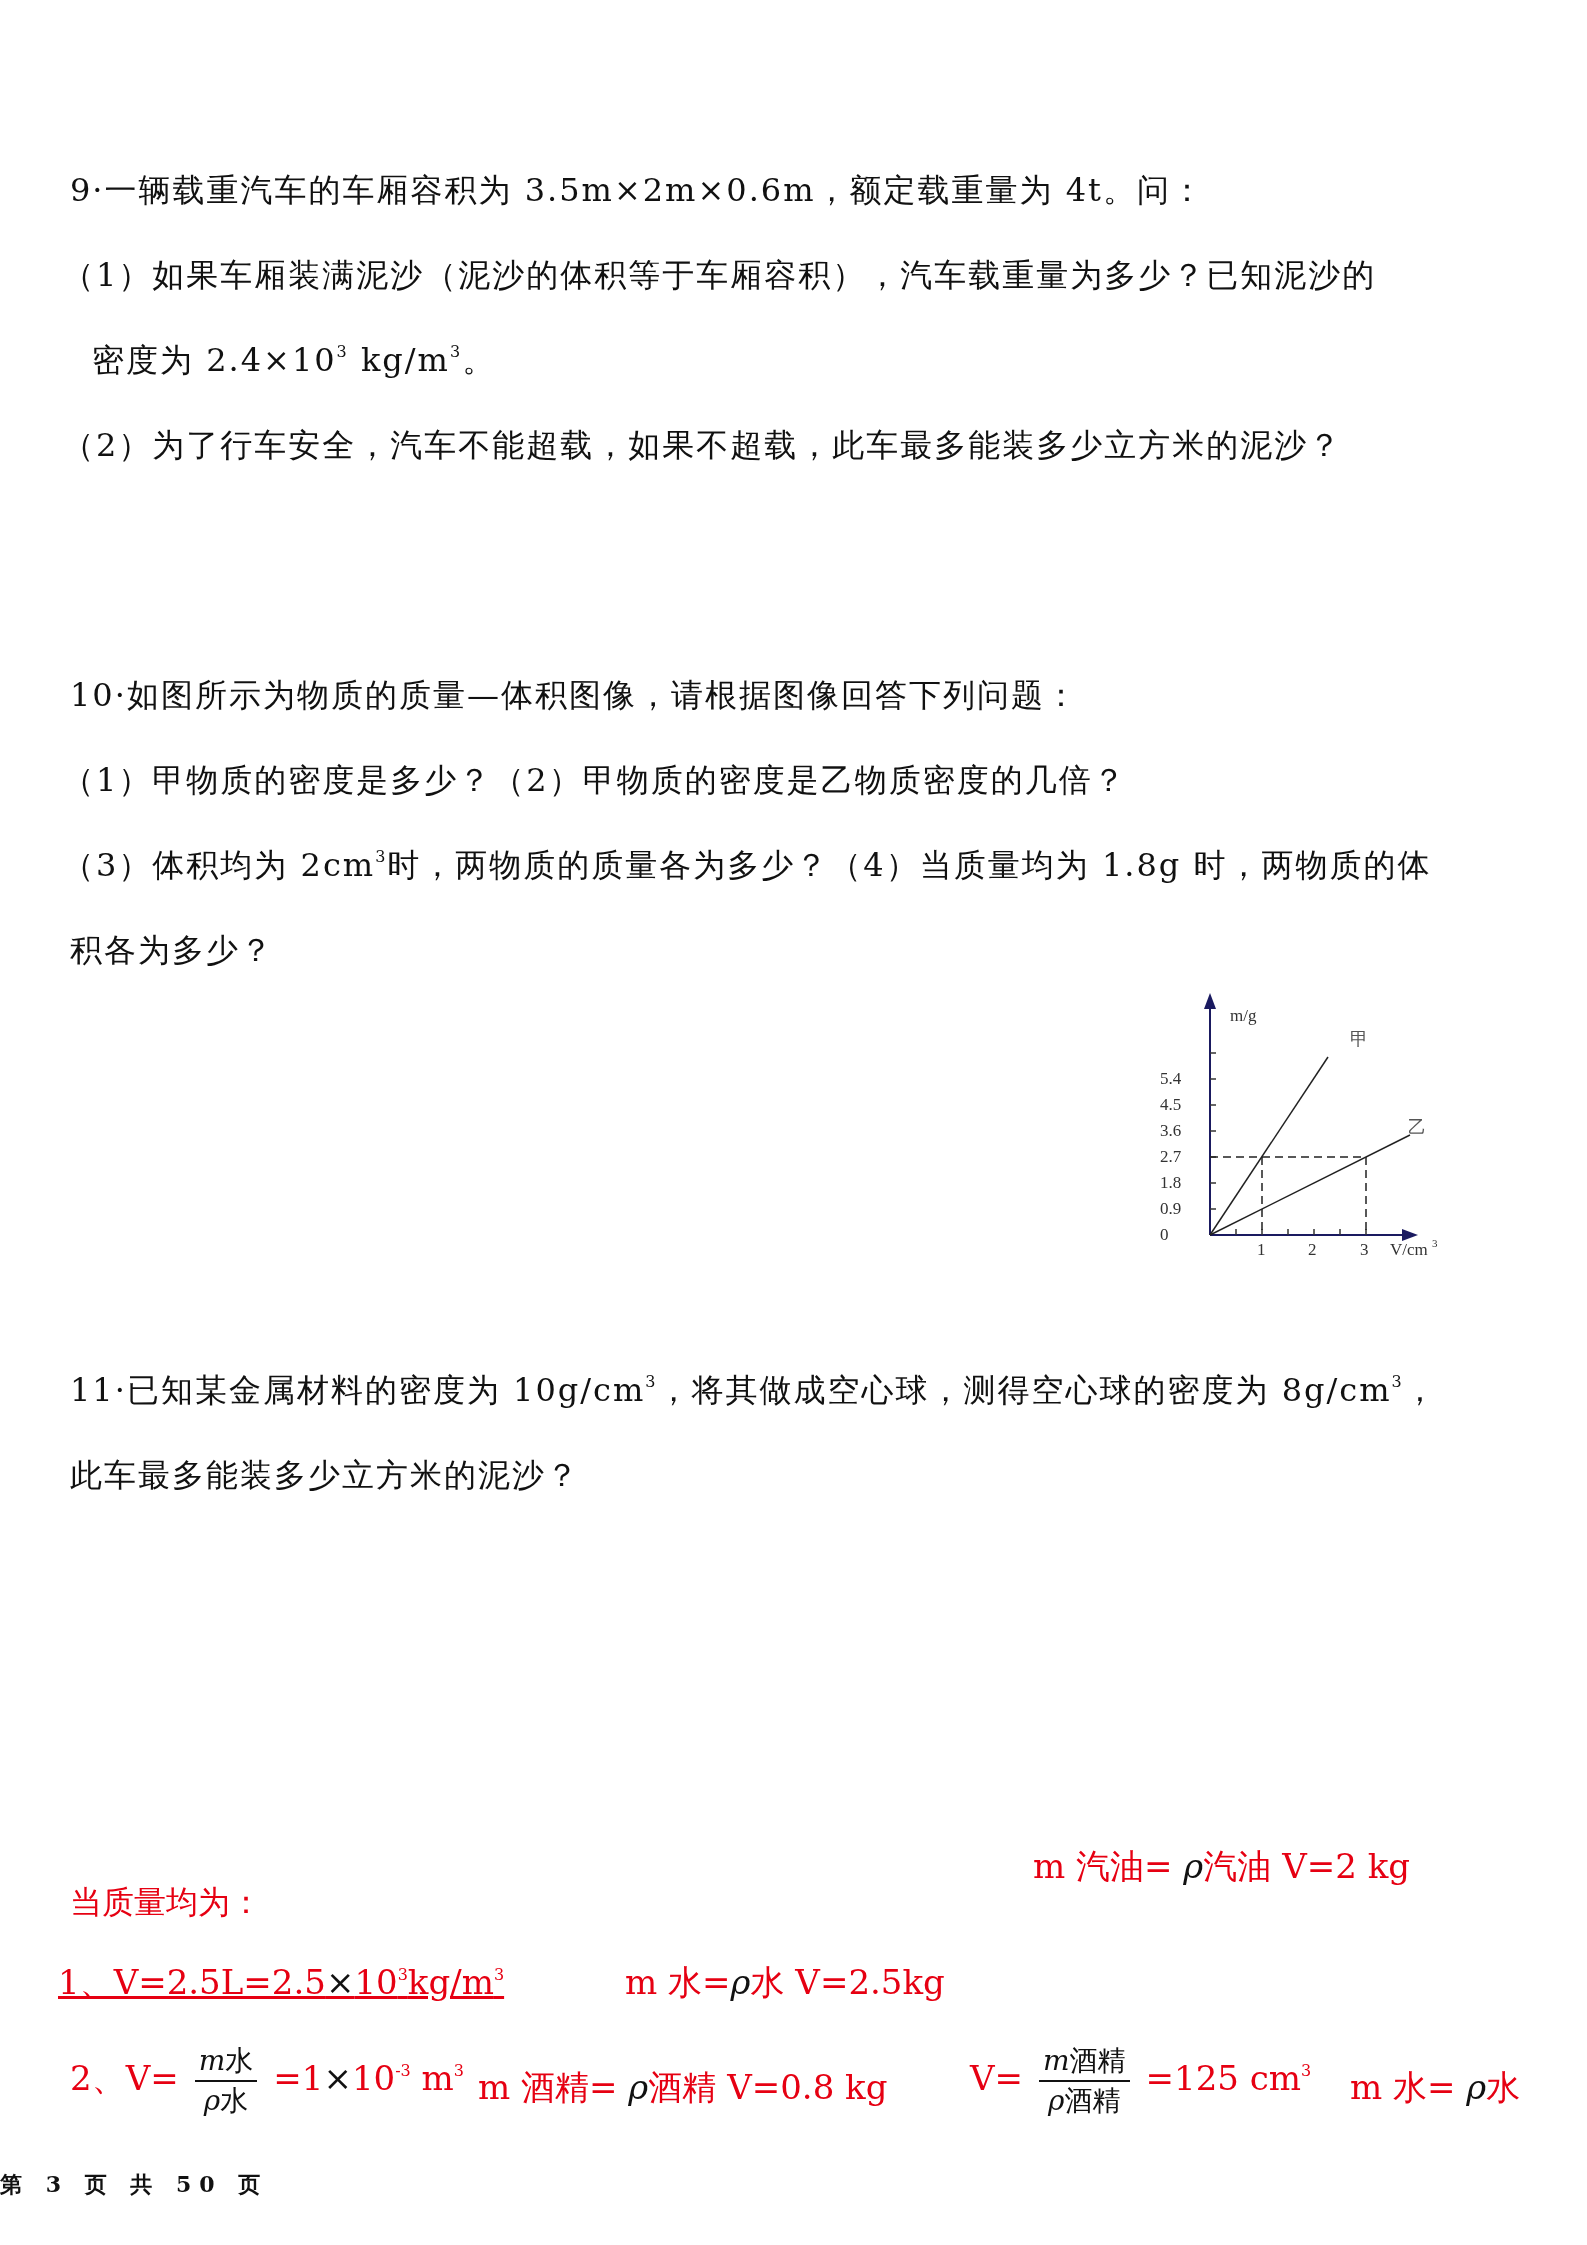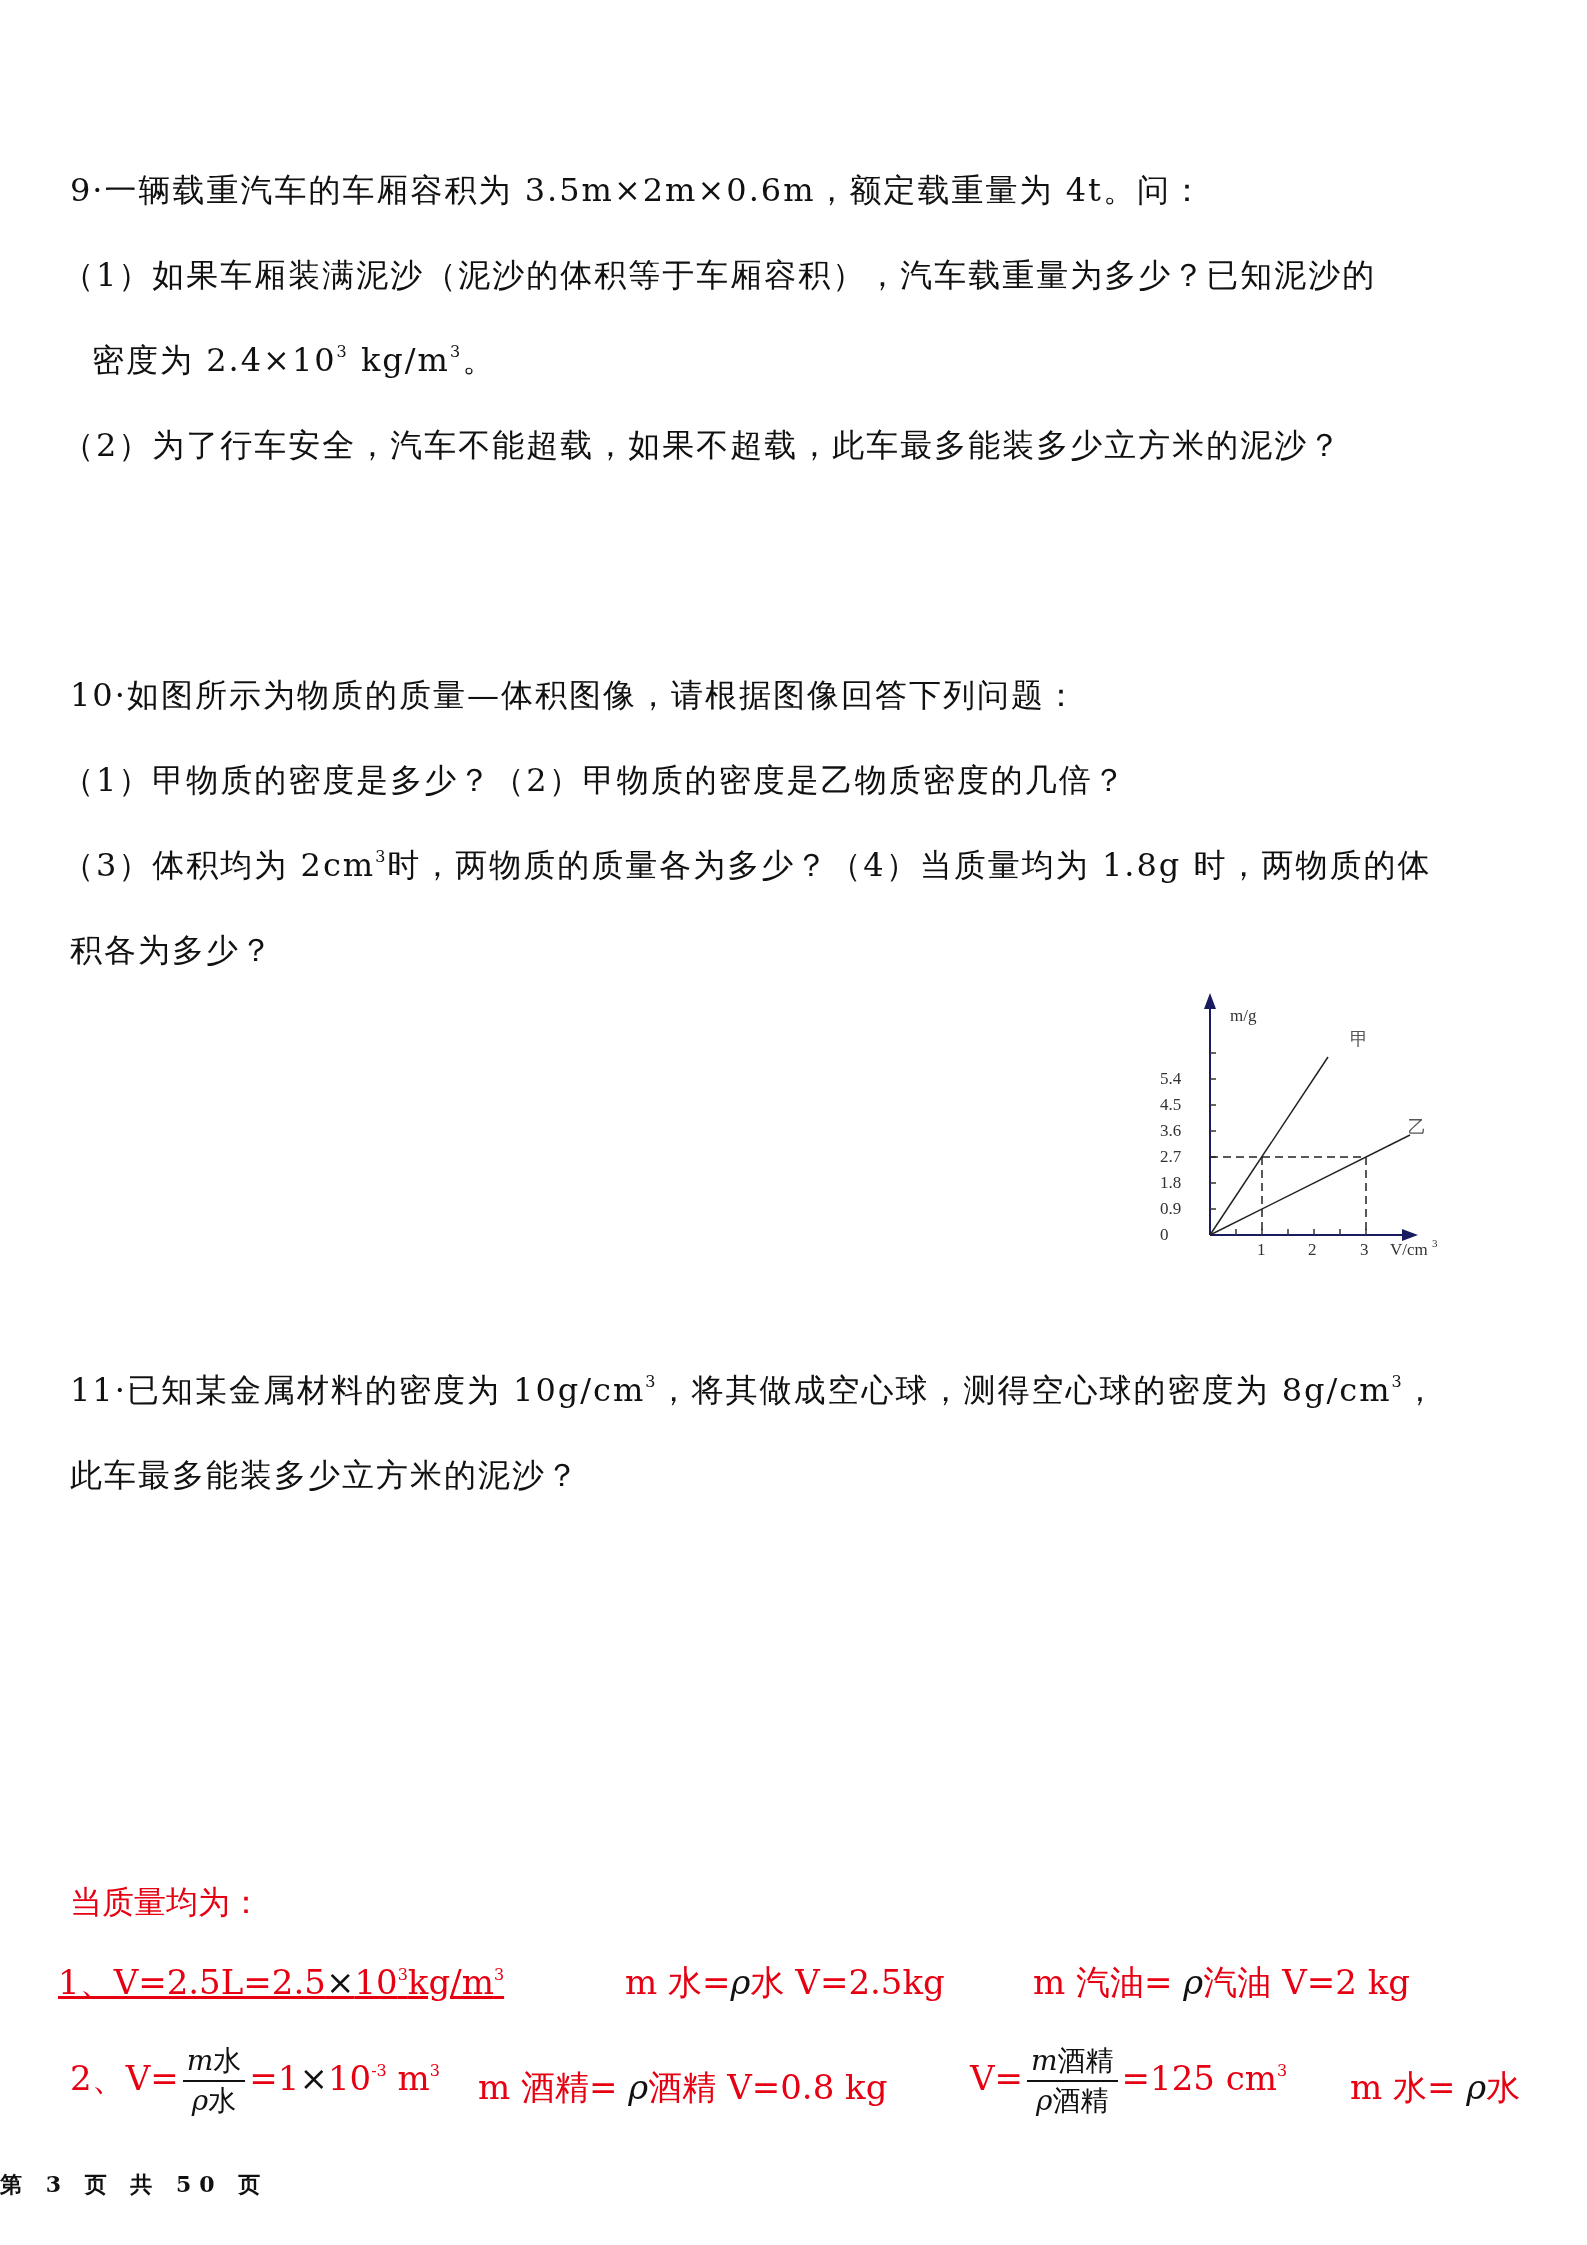--- a/index.html
+++ b/index.html
@@ -11,21 +11,21 @@
   .line {
     position: absolute; left: 70px; font-size: 32px; line-height: 40px;
     white-space: nowrap; letter-spacing: 2px;
   }
   .indent { left: 62px; }
   .indent2 { left: 92px; }
   sup { font-size: 16px; vertical-align: 14px; line-height: 0; }
   .ans { position: absolute; font-size: 34px; line-height: 44px; white-space: nowrap; color: #e60012; }
   .rho { color: #111; font-style: italic; font-family: "DejaVu Serif", serif; }
   .times { color: #111; }
-  .frac { display: inline-block; vertical-align: middle; text-align: center; margin: 0 4px; color: #111; font-size: 28px; }
+  .frac { display: inline-block; vertical-align: middle; text-align: center; margin: 0 16px; color: #111; font-size: 28px; }
   .frac .num { display: block; border-bottom: 2px solid #111; padding: 0 4px; line-height: 38px; font-style: normal; }
   .frac .den { display: block; line-height: 38px; }
   .frac i { font-family: "DejaVu Serif", serif; }
   .footer { position: absolute; left: 0; width: 100%; top: 2170px; text-align: left; font-size: 22px; font-weight: bold; letter-spacing: 8px; }
   .chart { position: absolute; left: 1150px; top: 985px; }
 </style>
 </head>
 <body>
 
 <div class="line" style="top:170px">9·一辆载重汽车的车厢容积为 3.5m×2m×0.6m，额定载重量为 4t。问：</div>
@@ -90,20 +90,20 @@
   </svg>
 </div>
 
 <div class="line" style="top:1370px"><span>11·已知某金属材料的密度为 10g/cm</span><sup>3</sup><span>，将其做成空心球，测得空心球的密度为 8g/cm</span><sup>3</sup><span>，</span></div>
 <div class="line" style="top:1455px">此车最多能装多少立方米的泥沙？</div>
 
 <div class="ans" style="left:70px; top:1880px; font-size:32px;">当质量均为：</div>
 
 <div class="ans" style="left:58px; top:1960px;text-decoration:underline;"><span>1、V=2.5L=2.5</span><span class="times">×</span><span>10</span><sup>3</sup><span>kg/m</span><sup>3</sup></div>
 <div class="ans" style="left:625px; top:1960px;"><span>m 水=</span><span class="rho">ρ</span><span>水 V=2.5kg</span></div>
-<div class="ans" style="left:1033px; top:1960px;"><span>m 汽油=</span> <span class="rho">ρ</span><span>汽油 V=2 kg</span></div>
+<div class="ans" style="left:1033px; top:1844px;"><span>m 汽油=</span> <span class="rho">ρ</span><span>汽油 V=2 kg</span></div>
 
 <div class="ans" style="left:70px; top:2042px;"><span>2、V=</span><span class="frac"><span class="num"><i>m</i><span>水</span></span><span class="den"><i>ρ</i><span>水</span></span></span><span>=1</span><span class="times">×</span><span>10</span><sup>-3</sup><span> m</span><sup>3</sup></div>
 <div class="ans" style="left:478px; top:2065px;"><span>m 酒精=</span> <span class="rho">ρ</span><span>酒精 V=0.8 kg</span></div>
 <div class="ans" style="left:970px; top:2042px;"><span>V=</span><span class="frac"><span class="num"><i>m</i><span>酒精</span></span><span class="den"><i>ρ</i><span>酒精</span></span></span><span>=125 cm</span><sup>3</sup></div>
 <div class="ans" style="left:1350px; top:2065px;"><span>m 水=</span> <span class="rho">ρ</span><span>水</span></div>
 
 <div class="footer">第 3 页 共 50 页</div>
 
 </body></html>

